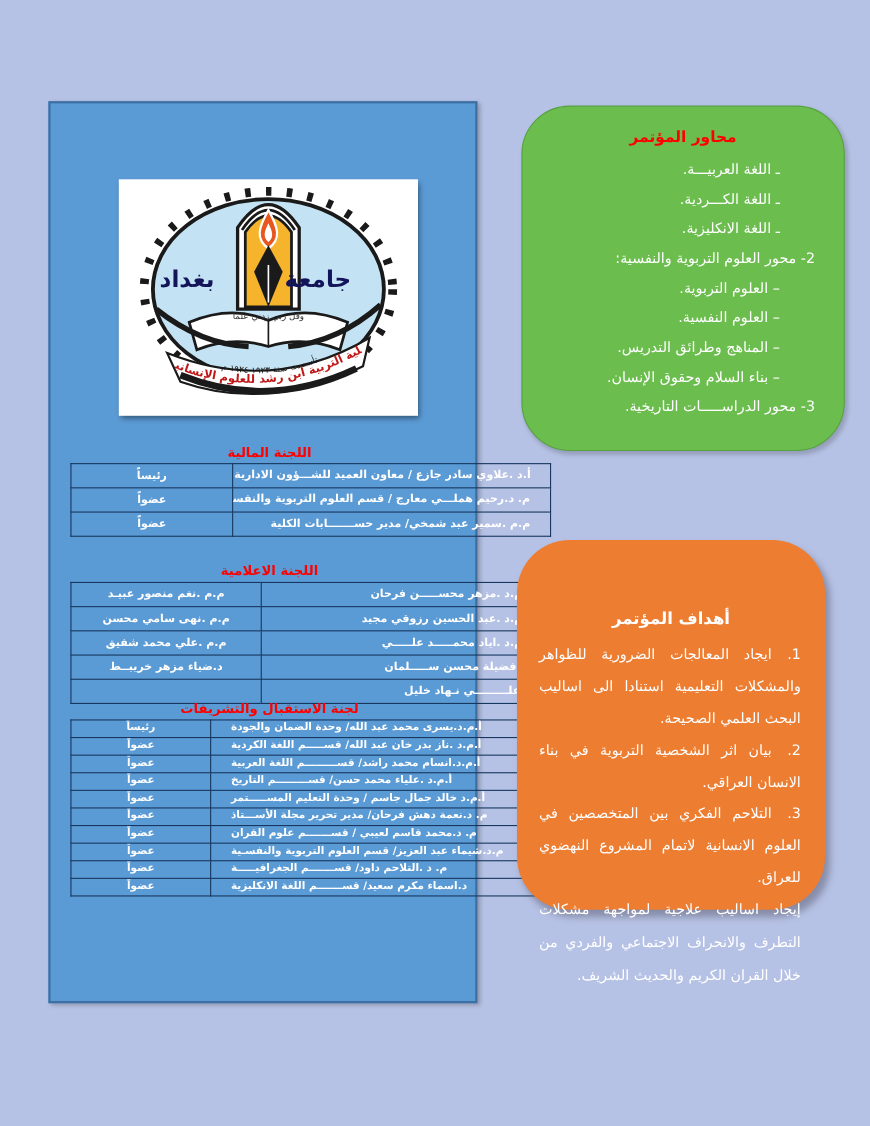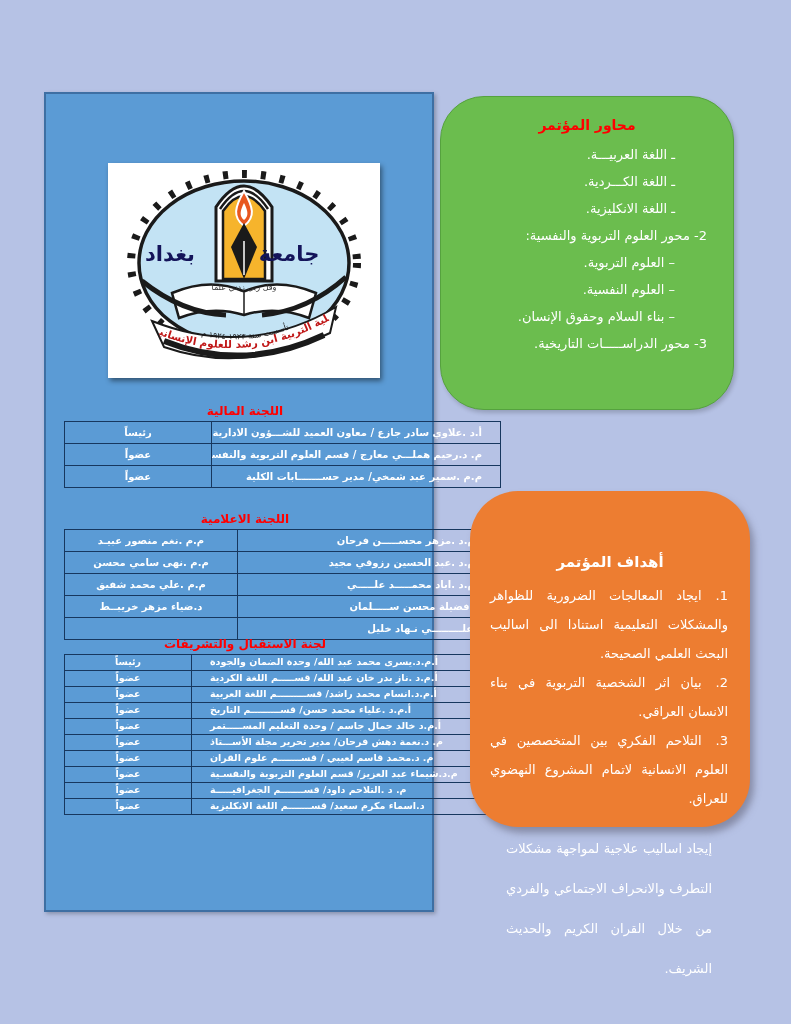--- a/index.html
+++ b/index.html
@@ -23,37 +23,37 @@
      padding:0 18px;height:21px;line-height:1.1;overflow:hidden;white-space:nowrap;}
   .t1 .name{width:252px;text-align:right;}
   .t1 .role{width:110px;text-align:center;}
   .t2 .rcol{width:226px;text-align:right;}
   .t2 .lcol{width:136px;text-align:center;}
   .t3 td{height:15px;font-size:9.5px;}
   .t3 .name{width:272px;text-align:left;}
   .t3 .role{width:90px;text-align:center;}
 
   
-  .green-box{position:absolute;left:440px;top:96px;width:292px;height:312px;
+  .green-box{position:absolute;left:474px;top:96px;width:292px;height:312px;
              background:#6bbd4e;border:1px solid #55a23e;border-radius:44px;
              box-shadow:2px 3px 4px rgba(0,0,0,.18);}
   .g-title{margin-top:20px;text-align:center;color:#ff0000;font-weight:bold;font-size:14px;}
   .g-body{direction:rtl;padding:8px 26px 0 14px;color:#ffffff;font-size:13px;}
   .g-line{line-height:27px;white-space:nowrap;}
   .g-sub{padding-right:32px;}
 
   
   .orange-box{position:absolute;left:470px;top:491px;width:280px;height:336px;
               background:#ed7d31;border-radius:48px;
               box-shadow:4px 6px 7px rgba(96,96,118,.55);}
   .o-title{margin-top:62px;text-align:center;color:#ffffff;font-weight:bold;font-size:15px;}
   .o-body{direction:rtl;padding:10px 22px 0 20px;color:#ffffff;font-size:13px;}
   .o-item{margin:0;text-align:justify;line-height:29px;}
   .o-num{margin-left:14px;}
-  .o-close{margin:16px;text-align:justify;line-height:40px;}
+  .o-close{margin:0;text-align:justify;line-height:30px;}
 </style>
 </head>
 <body>
 
 <div class="page">
 
   <div class="blue-panel">
 
     <div class="logo-box">
       <svg width="272" height="215" viewBox="0 0 272 215">
@@ -196,20 +196,21 @@
 
   <div class="green-box">
     <div class="g-title">محاور المؤتمر</div>
     <div class="g-body">
       <div class="g-line g-sub">ـ اللغة العربيـــة.</div>
       <div class="g-line g-sub">ـ اللغة الكـــردية.</div>
       <div class="g-line g-sub">ـ اللغة الانكليزية.</div>
       <div class="g-line">2- محور العلوم التربوية والنفسية:</div>
       <div class="g-line g-sub">– العلوم التربوية.</div>
       <div class="g-line g-sub">– العلوم النفسية.</div>
+      <div class="g-line g-sub">– المناهج وطرائق التدريس.</div>
       <div class="g-line g-sub">– بناء السلام وحقوق الإنسان.</div>
       <div class="g-line">3- محور الدراســـــات التاريخية.</div>
     </div>
   </div>
 
   <div class="orange-box">
     <div class="o-title">أهداف المؤتمر</div>
     <div class="o-body">
       <p class="o-item"><span class="o-num">1.</span><span>ايجاد المعالجات الضرورية للظواهر والمشكلات التعليمية استنادا الى اساليب البحث العلمي الصحيحة.</span></p>
       <p class="o-item"><span class="o-num">2.</span><span>بيان اثر الشخصية التربوية في بناء الانسان العراقي.</span></p>

